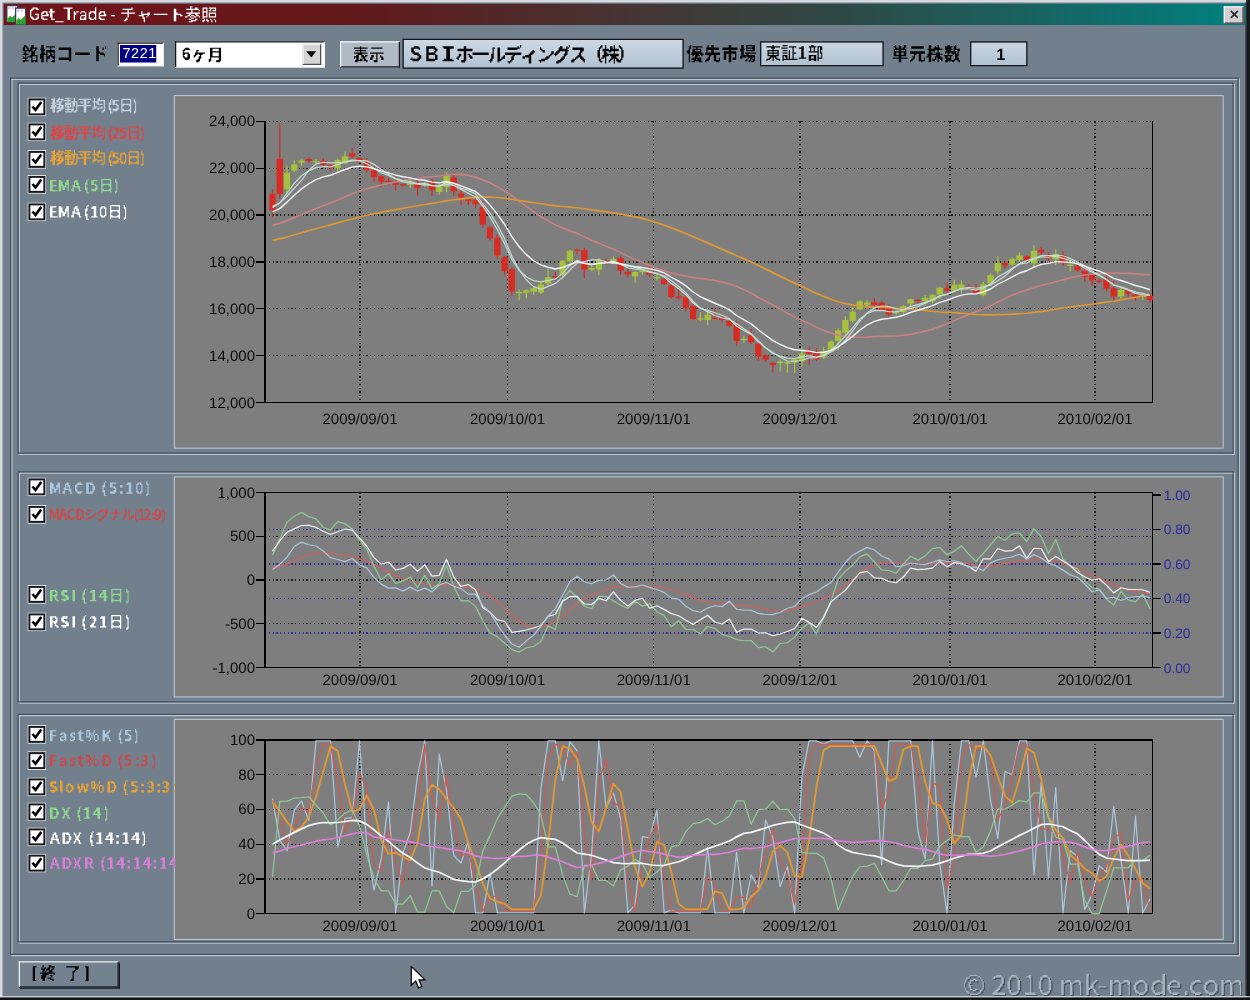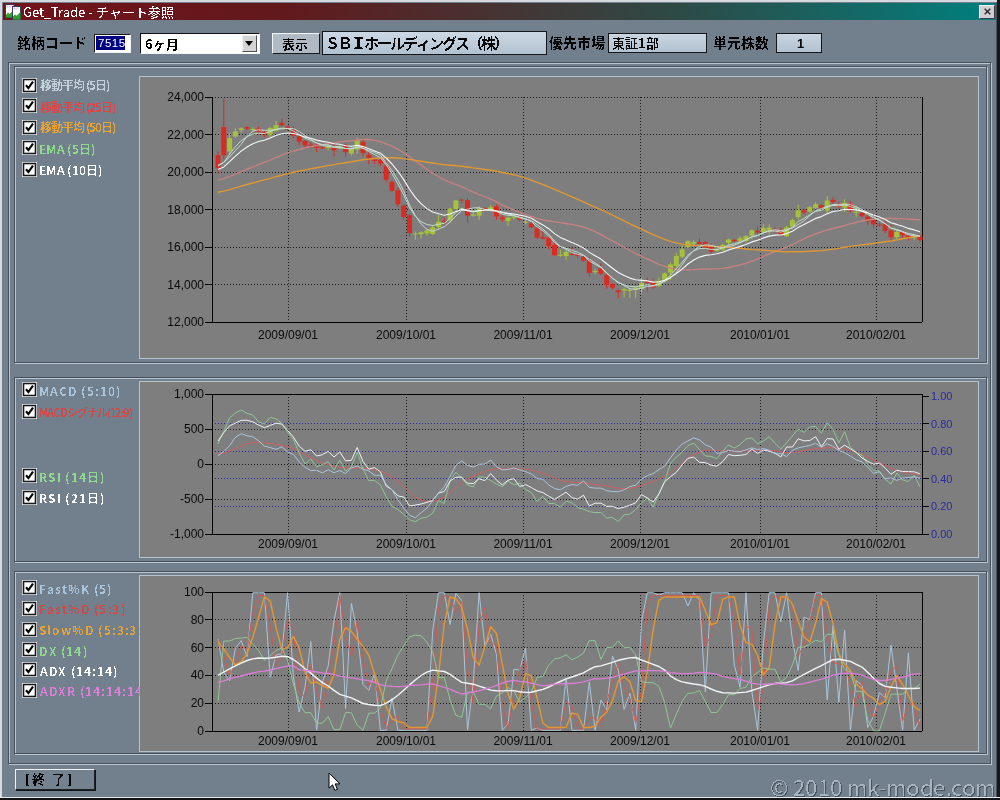--- a/index.html
+++ b/index.html
@@ -23,21 +23,21 @@
       </svg></div>
     <div class="abs" style="left:979px;top:5px;width:16px;height:14px;background:#d2ced2;border-top:1px solid #f4f2f4;border-left:1px solid #f4f2f4;border-right:1.5px solid #3e3e46;border-bottom:1.5px solid #3e3e46"></div>
     <svg class="abs" style="left:983.5px;top:8px" width="7" height="7" viewBox="0 0 7 7">
       <path d="M0.7 0.7 L6.3 6.3 M6.3 0.7 L0.7 6.3" stroke="#26262a" stroke-width="1.35"></path>
     </svg>
     <div style="position:absolute;left:18px;top:36px;width:67px;height:14px"><svg width="67" height="14" viewBox="0 0 67 14" xmlns="http://www.w3.org/2000/svg">
         <path d="M1 0h2v1h-2zM7 0h2v1h-2zM15 0h2v1h-2zM1 1h3v1h-3zM7 1h2v1h-2zM15 1h2v1h-2zM19 1h7v1h-7zM59 1h2v1h-2zM66 1h1v1h-1zM0 2h2v1h-2zM3 2h2v1h-2zM6 2h6v1h-6zM15 2h2v1h-2zM22 2h1v1h-1zM29 2h10v1h-10zM59 2h2v1h-2zM64 2h1v1h-1zM66 2h1v1h-1zM0 3h2v1h-2zM4 3h1v1h-1zM6 3h2v1h-2zM10 3h1v1h-1zM14 3h4v1h-4zM22 3h1v1h-1zM29 3h10v1h-10zM59 3h2v1h-2zM64 3h1v1h-1zM0 4h8v1h-8zM9 4h2v1h-2zM15 4h3v1h-3zM19 4h7v1h-7zM37 4h2v1h-2zM59 4h2v1h-2zM2 5h1v1h-1zM5 5h1v1h-1zM7 5h3v1h-3zM15 5h2v1h-2zM19 5h7v1h-7zM37 5h2v1h-2zM59 5h3v1h-3zM1 6h2v1h-2zM7 6h3v1h-3zM15 6h3v1h-3zM19 6h1v1h-1zM22 6h1v1h-1zM25 6h1v1h-1zM37 6h2v1h-2zM42 6h12v1h-12zM59 6h6v1h-6zM0 7h5v1h-5zM7 7h3v1h-3zM14 7h6v1h-6zM22 7h2v1h-2zM25 7h1v1h-1zM37 7h2v1h-2zM42 7h12v1h-12zM59 7h2v1h-2zM62 7h4v1h-4zM2 8h1v1h-1zM6 8h6v1h-6zM14 8h3v1h-3zM19 8h1v1h-1zM21 8h3v1h-3zM25 8h1v1h-1zM37 8h2v1h-2zM59 8h2v1h-2zM65 8h1v1h-1zM0 9h1v1h-1zM2 9h1v1h-1zM4 9h4v1h-4zM11 9h1v1h-1zM14 9h3v1h-3zM19 9h3v1h-3zM23 9h3v1h-3zM37 9h2v1h-2zM59 9h2v1h-2zM0 10h4v1h-4zM7 10h1v1h-1zM11 10h1v1h-1zM14 10h3v1h-3zM19 10h3v1h-3zM24 10h2v1h-2zM29 10h10v1h-10zM59 10h2v1h-2zM2 11h1v1h-1zM7 11h1v1h-1zM11 11h1v1h-1zM15 11h2v1h-2zM19 11h1v1h-1zM25 11h1v1h-1zM29 11h10v1h-10zM59 11h2v1h-2zM0 12h5v1h-5zM7 12h5v1h-5zM15 12h2v1h-2zM19 12h1v1h-1zM24 12h2v1h-2zM37 12h2v1h-2zM59 12h2v1h-2zM0 13h2v1h-2zM7 13h2v1h-2zM10 13h2v1h-2zM15 13h2v1h-2zM19 13h1v1h-1zM23 13h3v1h-3z" fill="#050505"></path>
       </svg></div>
     <div class="abs" style="left:94px;top:34px;width:37px;height:19px;background:#fff;border-top:1.5px solid #1a1a1a;border-left:1.5px solid #1a1a1a;border-bottom:1px solid #f2f2f2;border-right:1px solid #f2f2f2"></div>
     <div class="abs" style="left:96px;top:36px;width:29px;height:14px;background:#000080"></div>
-    <div class="abs" style="left:98px;top:37px;color:#fff;font-size:11.5px;letter-spacing:0.5px">7515</div>
+    <div class="abs" style="left:98px;top:37px;color:#fff;font-size:11.5px;letter-spacing:0.5px">7221</div>
     <div class="abs" style="left:140px;top:33px;width:120px;height:21px;background:#fff;border-top:1.5px solid #111;border-left:1.5px solid #111;border-bottom:1.5px solid #f6f6f6;border-right:1.5px solid #f6f6f6"></div>
     <div style="position:absolute;left:146px;top:37px;width:31px;height:12px"><svg width="31" height="12" viewBox="0 0 31 12" xmlns="http://www.w3.org/2000/svg">
         <path d="M2 0h3v1h-3zM22 0h9v1h-9zM1 1h5v1h-5zM22 1h2v1h-2zM29 1h2v1h-2zM0 2h2v1h-2zM11 2h2v1h-2zM22 2h2v1h-2zM29 2h2v1h-2zM0 3h1v1h-1zM11 3h1v1h-1zM22 3h9v1h-9zM0 4h5v1h-5zM10 4h8v1h-8zM22 4h2v1h-2zM29 4h2v1h-2zM0 5h2v1h-2zM4 5h2v1h-2zM10 5h2v1h-2zM13 5h3v1h-3zM22 5h2v1h-2zM29 5h2v1h-2zM0 6h1v1h-1zM4 6h2v1h-2zM9 6h2v1h-2zM14 6h1v1h-1zM22 6h2v1h-2zM29 6h2v1h-2zM0 7h2v1h-2zM4 7h2v1h-2zM9 7h1v1h-1zM13 7h2v1h-2zM22 7h9v1h-9zM1 8h5v1h-5zM13 8h2v1h-2zM22 8h1v1h-1zM29 8h2v1h-2zM2 9h3v1h-3zM12 9h2v1h-2zM21 9h2v1h-2zM29 9h2v1h-2zM11 10h3v1h-3zM21 10h2v1h-2zM27 10h4v1h-4zM11 11h2v1h-2zM21 11h1v1h-1zM27 11h3v1h-3z" fill="#050505"></path>
       </svg></div>
     <div class="abs" style="left:242px;top:35px;width:15px;height:17px;background:#d4d4d4;border-top:1px solid #f0f0f0;border-left:1px solid #f0f0f0;border-right:1.5px solid #505054;border-bottom:1.5px solid #505054"></div>
     <div class="abs" style="left:245px;top:41px;width:0;height:0;border-left:4.5px solid transparent;border-right:4.5px solid transparent;border-top:5px solid #000"></div>
     <div class="abs" style="left:272px;top:33px;width:48px;height:21px;background:#b0bac4;border-top:1.5px solid #f2f6f8;border-left:1.5px solid #f2f6f8;border-right:1.5px solid #16191d;border-bottom:1.5px solid #16191d"></div>
     <div style="position:absolute;left:283px;top:37px;width:24px;height:13px"><svg width="24" height="13" viewBox="0 0 24 13" xmlns="http://www.w3.org/2000/svg">
         <path d="M5 0h1v1h-1zM0 1h11v1h-11zM14 1h9v1h-9zM5 2h1v1h-1zM1 3h9v1h-9zM5 4h1v1h-1zM0 5h11v1h-11zM13 5h11v1h-11zM3 6h4v1h-4zM18 6h1v1h-1zM2 7h2v1h-2zM6 7h2v1h-2zM9 7h2v1h-2zM14 7h2v1h-2zM18 7h1v1h-1zM21 7h1v1h-1zM0 8h4v1h-4zM6 8h4v1h-4zM14 8h2v1h-2zM18 8h1v1h-1zM21 8h2v1h-2zM0 9h1v1h-1zM2 9h2v1h-2zM7 9h2v1h-2zM13 9h2v1h-2zM18 9h1v1h-1zM22 9h2v1h-2zM2 10h2v1h-2zM5 10h2v1h-2zM8 10h2v1h-2zM13 10h2v1h-2zM18 10h1v1h-1zM22 10h2v1h-2zM1 11h6v1h-6zM8 11h3v1h-3zM16 11h3v1h-3zM1 12h2v1h-2zM10 12h1v1h-1zM16 12h3v1h-3z" fill="#050505"></path>
       </svg></div>

